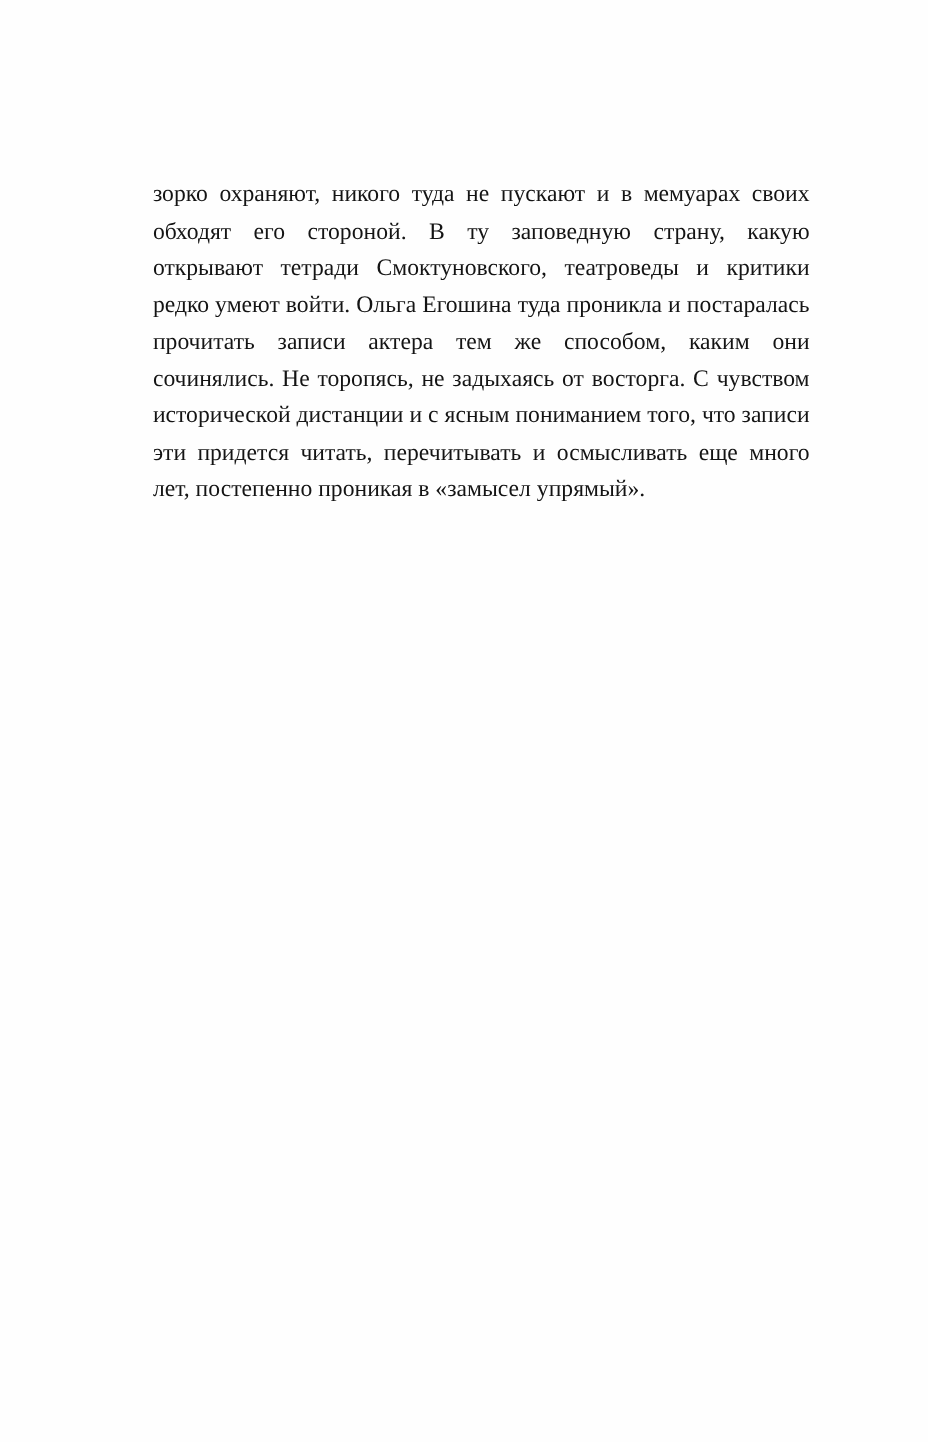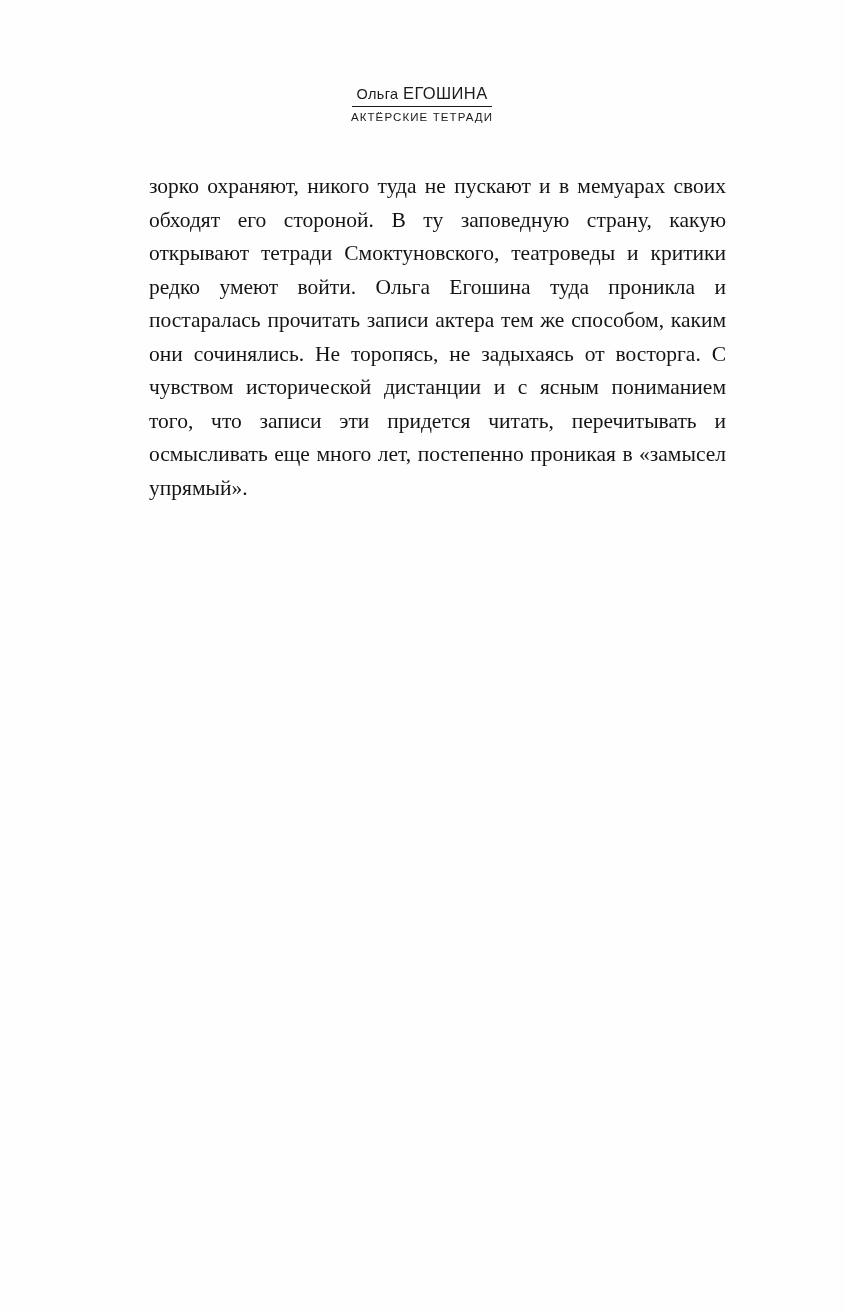--- a/index.html
+++ b/index.html
@@ -52,21 +52,21 @@
   }
 
   
   .textblock {
     position: absolute;
     top: 160px;
     left: 139px;
     width: 597px;
   }
   .para {
-    margin: 10px;
+    margin: 0;
     font-size: 21.5px;
     line-height: 33.5px;
     text-align: justify;
     text-justify: inter-word;
     color: #141414;
     hyphens: manual;
   }
   .signature {
     margin-top: 6px;
     font-size: 21.5px;
@@ -74,22 +74,18 @@
     text-align: right;
     font-style: italic;
     color: #141414;
   }
 </style>
 </head>
 <body>
 
 <div class="page">
 
-  <div class="running-head">
-    <div class="rh-author"><span class="small">Ольга </span><span>ЕГОШИНА</span></div>
-    <div class="rh-series">АКТЁРСКИЕ ТЕТРАДИ</div>
-  </div>
 
   <div class="textblock">
     <p class="para">зорко охраняют, никого туда не пускают и в мемуарах своих обходят его стороной. В ту заповедную страну, какую открывают тетради Смоктуновского, театроведы и критики редко умеют войти. Ольга Егошина туда проникла и постаралась прочитать записи актера тем же способом, каким они сочинялись. Не торопясь, не задыхаясь от восторга. С чувством исторической дистанции и с ясным пониманием того, что записи эти придется читать, перечитывать и осмысливать еще много лет, постепенно проникая в «замысел упрямый».</p>
   </div>
 
 </div>
 
 </body></html>

